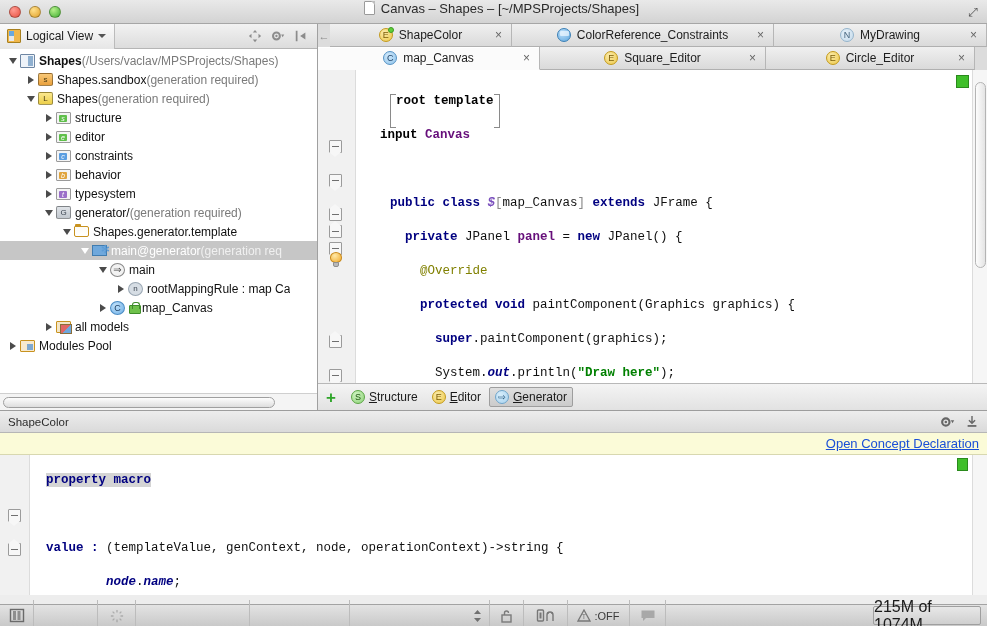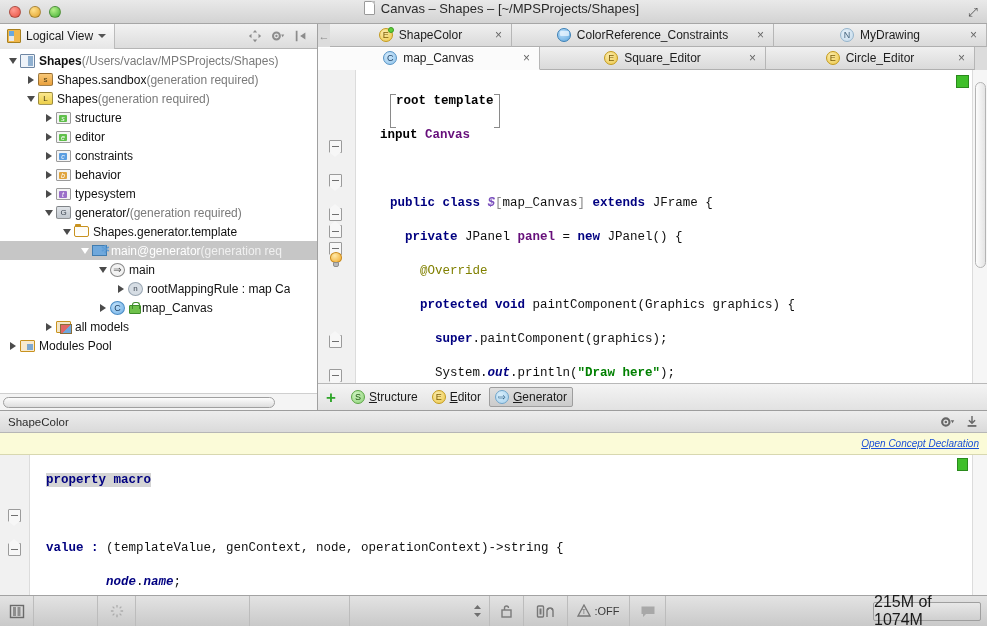--- a/index.html
+++ b/index.html
@@ -275,36 +275,36 @@
   .insp-header {
     height: 22px; background: linear-gradient(to bottom,#ededed,#dadada);
     border-bottom: 1px solid #b6b6b6; display: flex; align-items: center;
     padding: 0 8px; font-size: 11.5px; color: #2c2c2c;
   }
   .insp-tools { margin-left: auto; display: flex; align-items: center; gap: 10px; }
   .insp-concept {
     height: 22px; background: #fbfbd8; border-bottom: 1px solid #d8d8b0;
     display: flex; align-items: center; padding: 0 8px; font-size: 11.5px; color: #1a1a1a;
   }
-  .insp-link { margin-left: auto; color: #1a4fd6; text-decoration: underline; font-size: 10px; font-style: italic; }
+  .insp-link { margin-left: auto; color: #1a4fd6; text-decoration: underline; font-size: 13px; }
   .insp-body { position: absolute; left: 0; top: 44px; right: 0; bottom: 0; background: #fff; }
   .insp-gutter { position: absolute; left: 0; top: 0; width: 30px; height: 100%; background: #f1f1f1; border-right: 1px solid #dcdcdc; }
   .insp-code {
     position: absolute; left: 30px; top: 0; right: 16px; bottom: 0;
     font-family: "Liberation Mono", monospace; font-size: 12.5px; line-height: 17px;
     white-space: pre; padding-top: 0; color: #111;
   }
   .insp-code .ln { padding-left: 16px; }
   .hlsel { background: #d4d4d4; }
   .insp-ok { position: absolute; right: 19px; top: 3px; width: 11px; height: 13px; background: #3fbf2a; border: 1px solid #2a8a1c; }
   .insp-sb { position: absolute; right: 0; top: 0; width: 15px; bottom: 0; background: #f6f6f6; border-left: 1px solid #dcdcdc; }
 
   
   .statusbar {
-    position: absolute; left: 0; bottom: 0; right: 0; height: 31px;
+    position: absolute; left: 0; bottom: 0; right: 0; height: 22px;
     background: linear-gradient(to bottom,#e3e3e3,#c9c9c9);
     border-top: 1px solid #a3a3a3; display: flex; align-items: center;
   }
   .sb-cell { height: 31px; border-right: 1px solid #bcbcbc; display: flex; align-items: center; justify-content: center; }
   .sb-mem {
     margin-left: auto; margin-right: 6px; width: 108px; height: 19px;
     background: linear-gradient(to bottom,#e8e8e8,#cfcfcf);
     border: 1px solid #9f9f9f; border-radius: 2px;
     display: flex; align-items: center; justify-content: center;
     font-size: 16px; color: #1a1a1a;

